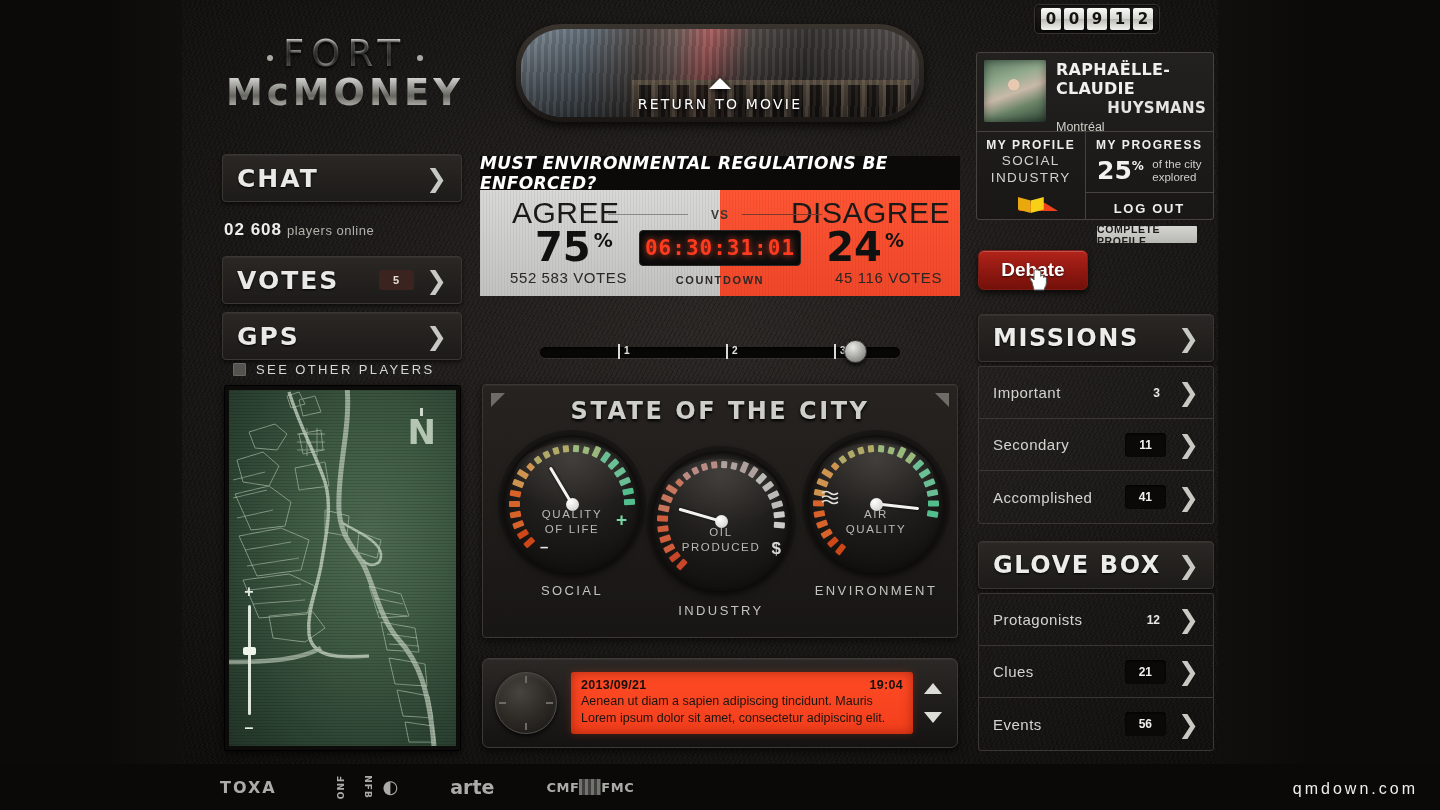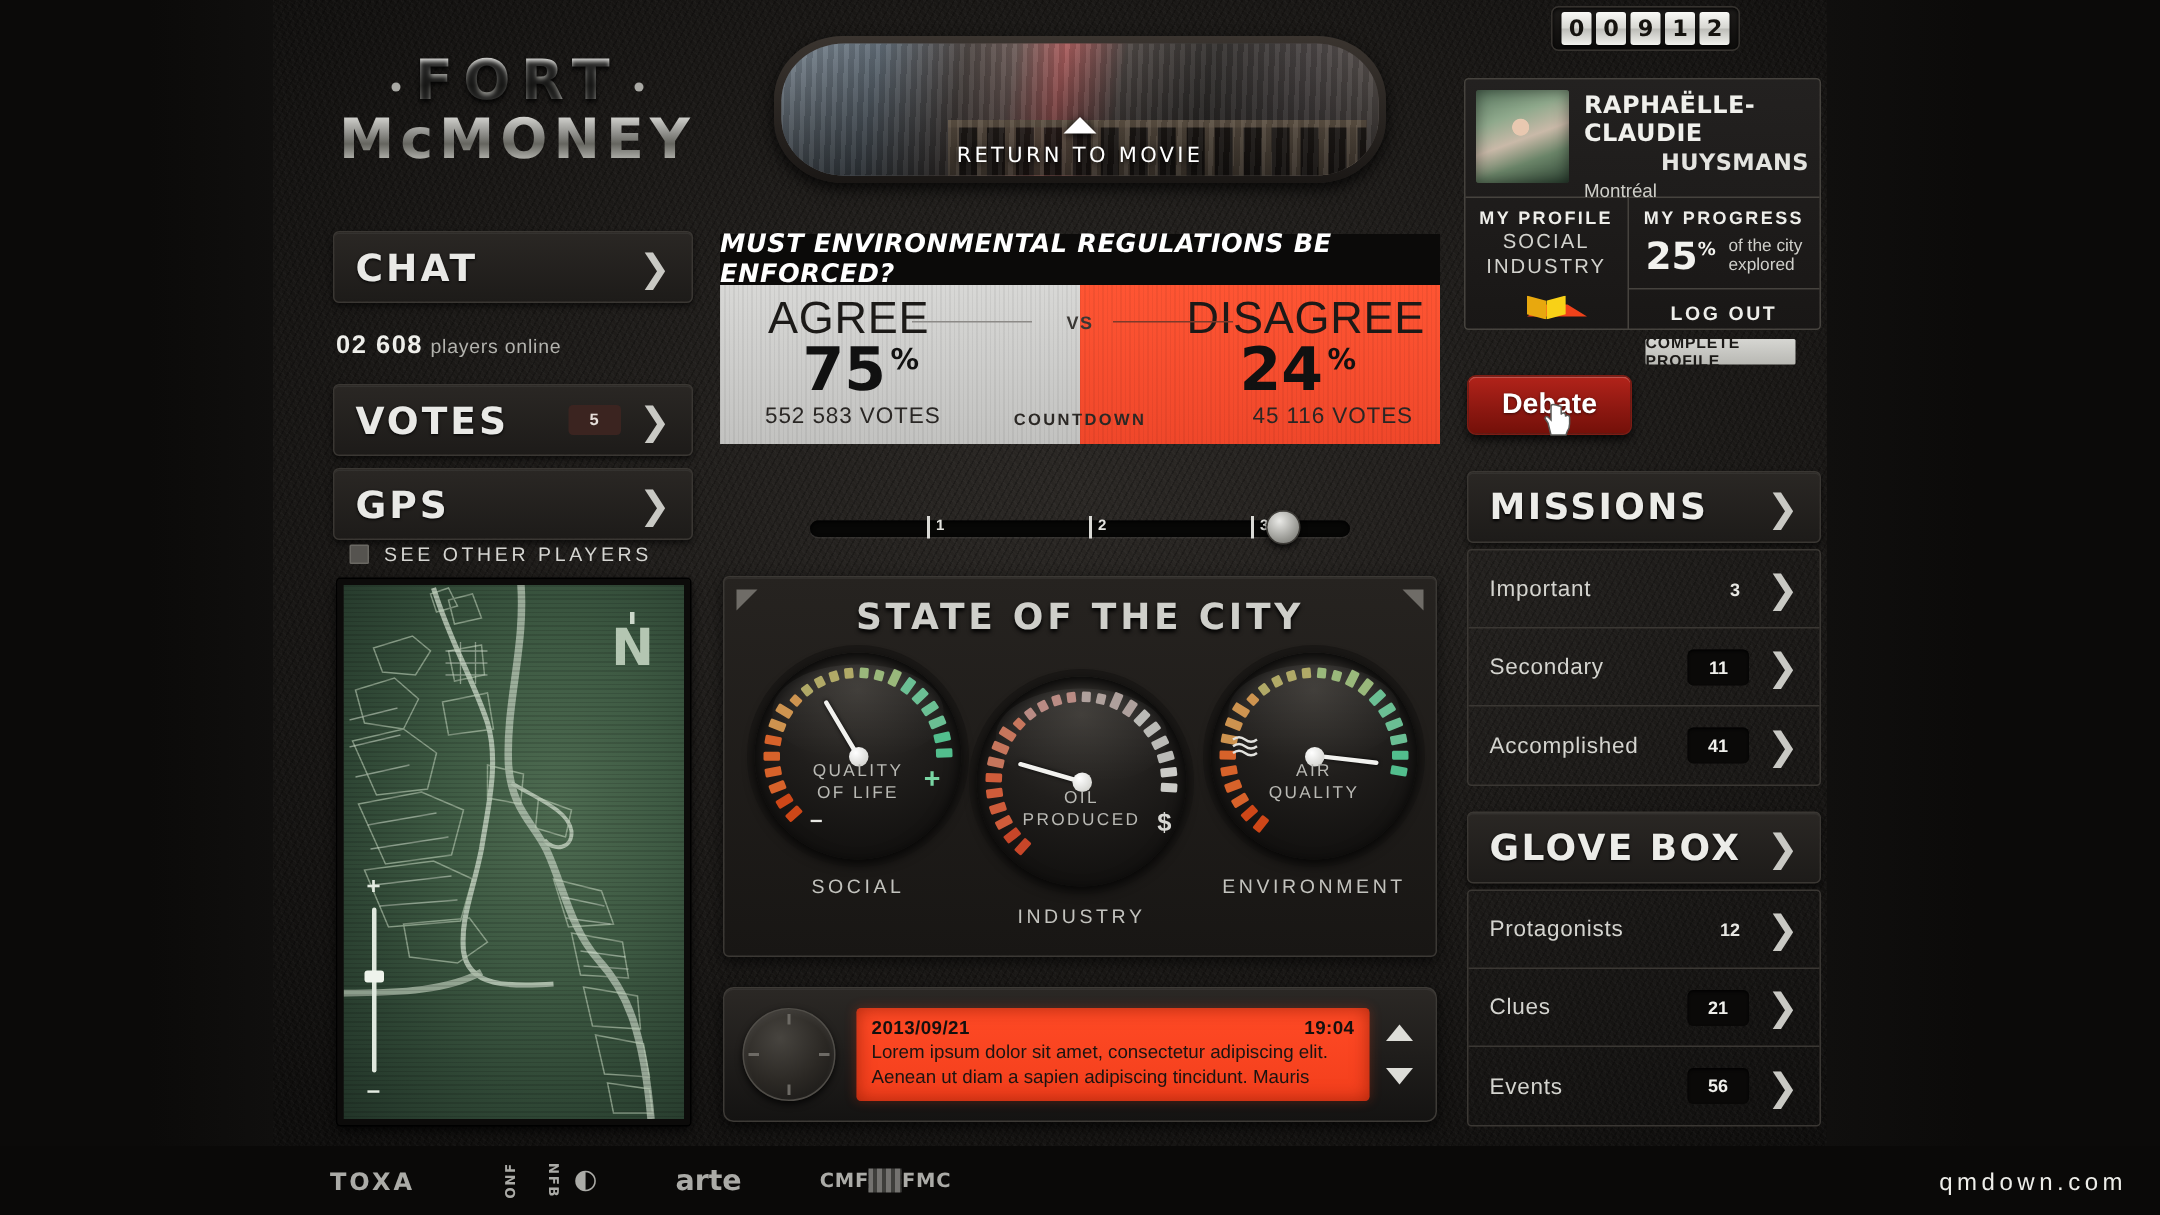--- a/index.html
+++ b/index.html
@@ -33,21 +33,21 @@
   }
   .side-vignette.left { left: 0; }
   .side-vignette.right { right: 0; left: auto; width: 222px;
     background: linear-gradient(to left,#0b0a09,#0b0a09 55%,#100f0e); }
 
   .layer { position: absolute; z-index: 3; }
 
   
   #logo { left: 222px; top: 32px; width: 246px; text-align: center; }
   .logo-line1 {
-    font-size: 37px; letter-spacing: 7px; font-weight: bold;
+    font-size: 37px; letter-spacing: 7px; font-weight: normal;
     font-family: "DejaVu Sans", sans-serif;
     background: linear-gradient(#f2f2f0 8%, #9a9a96 42%, #6d6d68 58%, #d8d8d4 92%);
     -webkit-background-clip: text; background-clip: text; color: transparent;
     text-shadow: 0 2px 3px rgba(0,0,0,.8);
     display: inline-block;
   }
   .logo-line2 {
     font-size: 37px; letter-spacing: 4px; font-weight: bold; margin-top: -4px;
     font-family: "DejaVu Sans", sans-serif;
     background: linear-gradient(#e6e6e2 8%, #8e8e8a 42%, #65655f 58%, #cfcfca 92%);
@@ -539,20 +539,23 @@
         <div class="votes">552 583 VOTES</div>
       </div>
       <div class="half disagree">
         <div class="ttl">DISAGREE</div>
         <div class="pct"><span>24</span><span class="sm">%</span></div>
         <div class="votes">45  116 VOTES</div>
       </div>
       <div class="rule l"></div>
       <div class="rule r"></div>
       <div class="vs">VS</div>
+      <div class="clock">
+        <span>06:30:31:01</span>
+      </div>
       <div class="cd">COUNTDOWN</div>
     </div>
   </div>
 
   <div id="slider">
     <div class="track"></div>
     <div class="tk" style="left:78px">
       <div class="bar"></div>
       <div class="num">1</div>
     </div>
@@ -840,22 +843,22 @@
       <span class="t n"></span>
         <span class="t s"></span>
       <span class="t w"></span>
         <span class="t e"></span>
     </div>
     <div class="screen">
       <div class="row1">
         <span>2013/09/21</span>
         <span>19:04</span>
       </div>
+      <div class="txt">Aenean ut diam a sapien adipiscing tincidunt. Mauris</div>
       <div class="txt">Lorem ipsum dolor sit amet, consectetur adipiscing elit.</div>
-      <div class="txt">Aenean ut diam a sapien adipiscing tincidunt. Mauris</div>
     </div>
     <div class="arrows">
       <div class="up"></div>
       <div class="dn"></div>
     </div>
   </div>
 
   <div id="counter">
     <span class="d">0</span>
     <span class="d">0</span>

